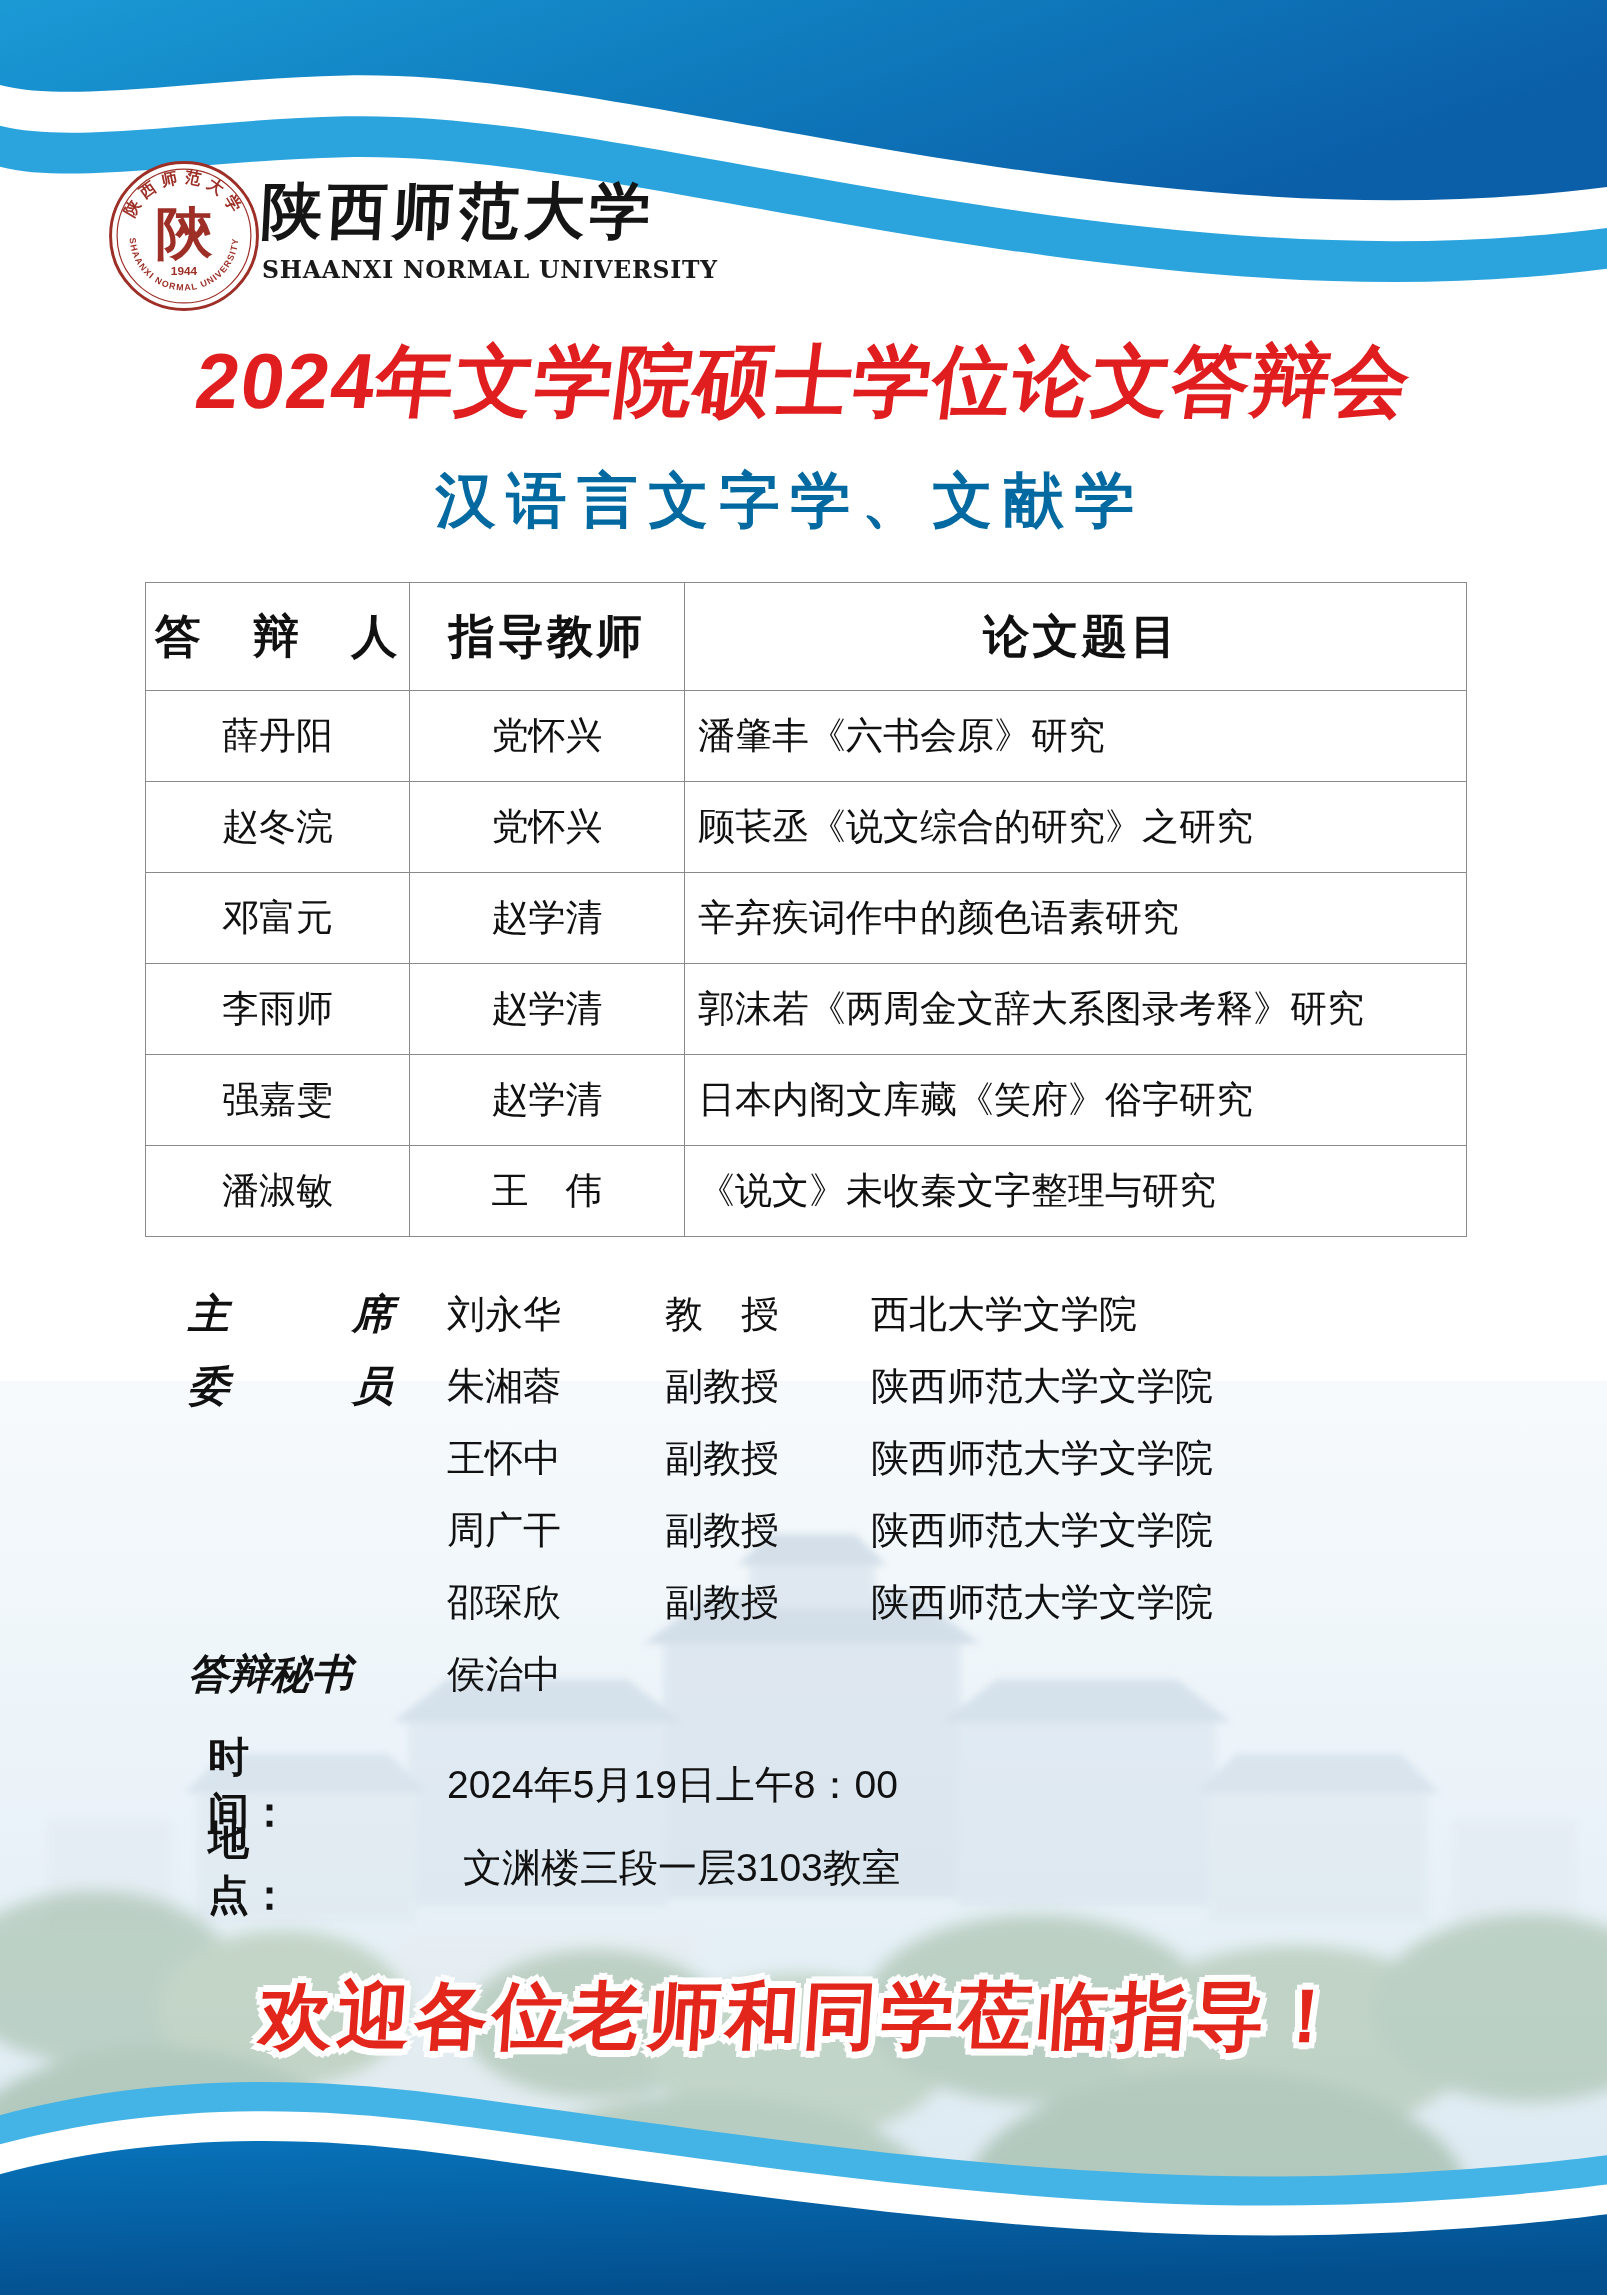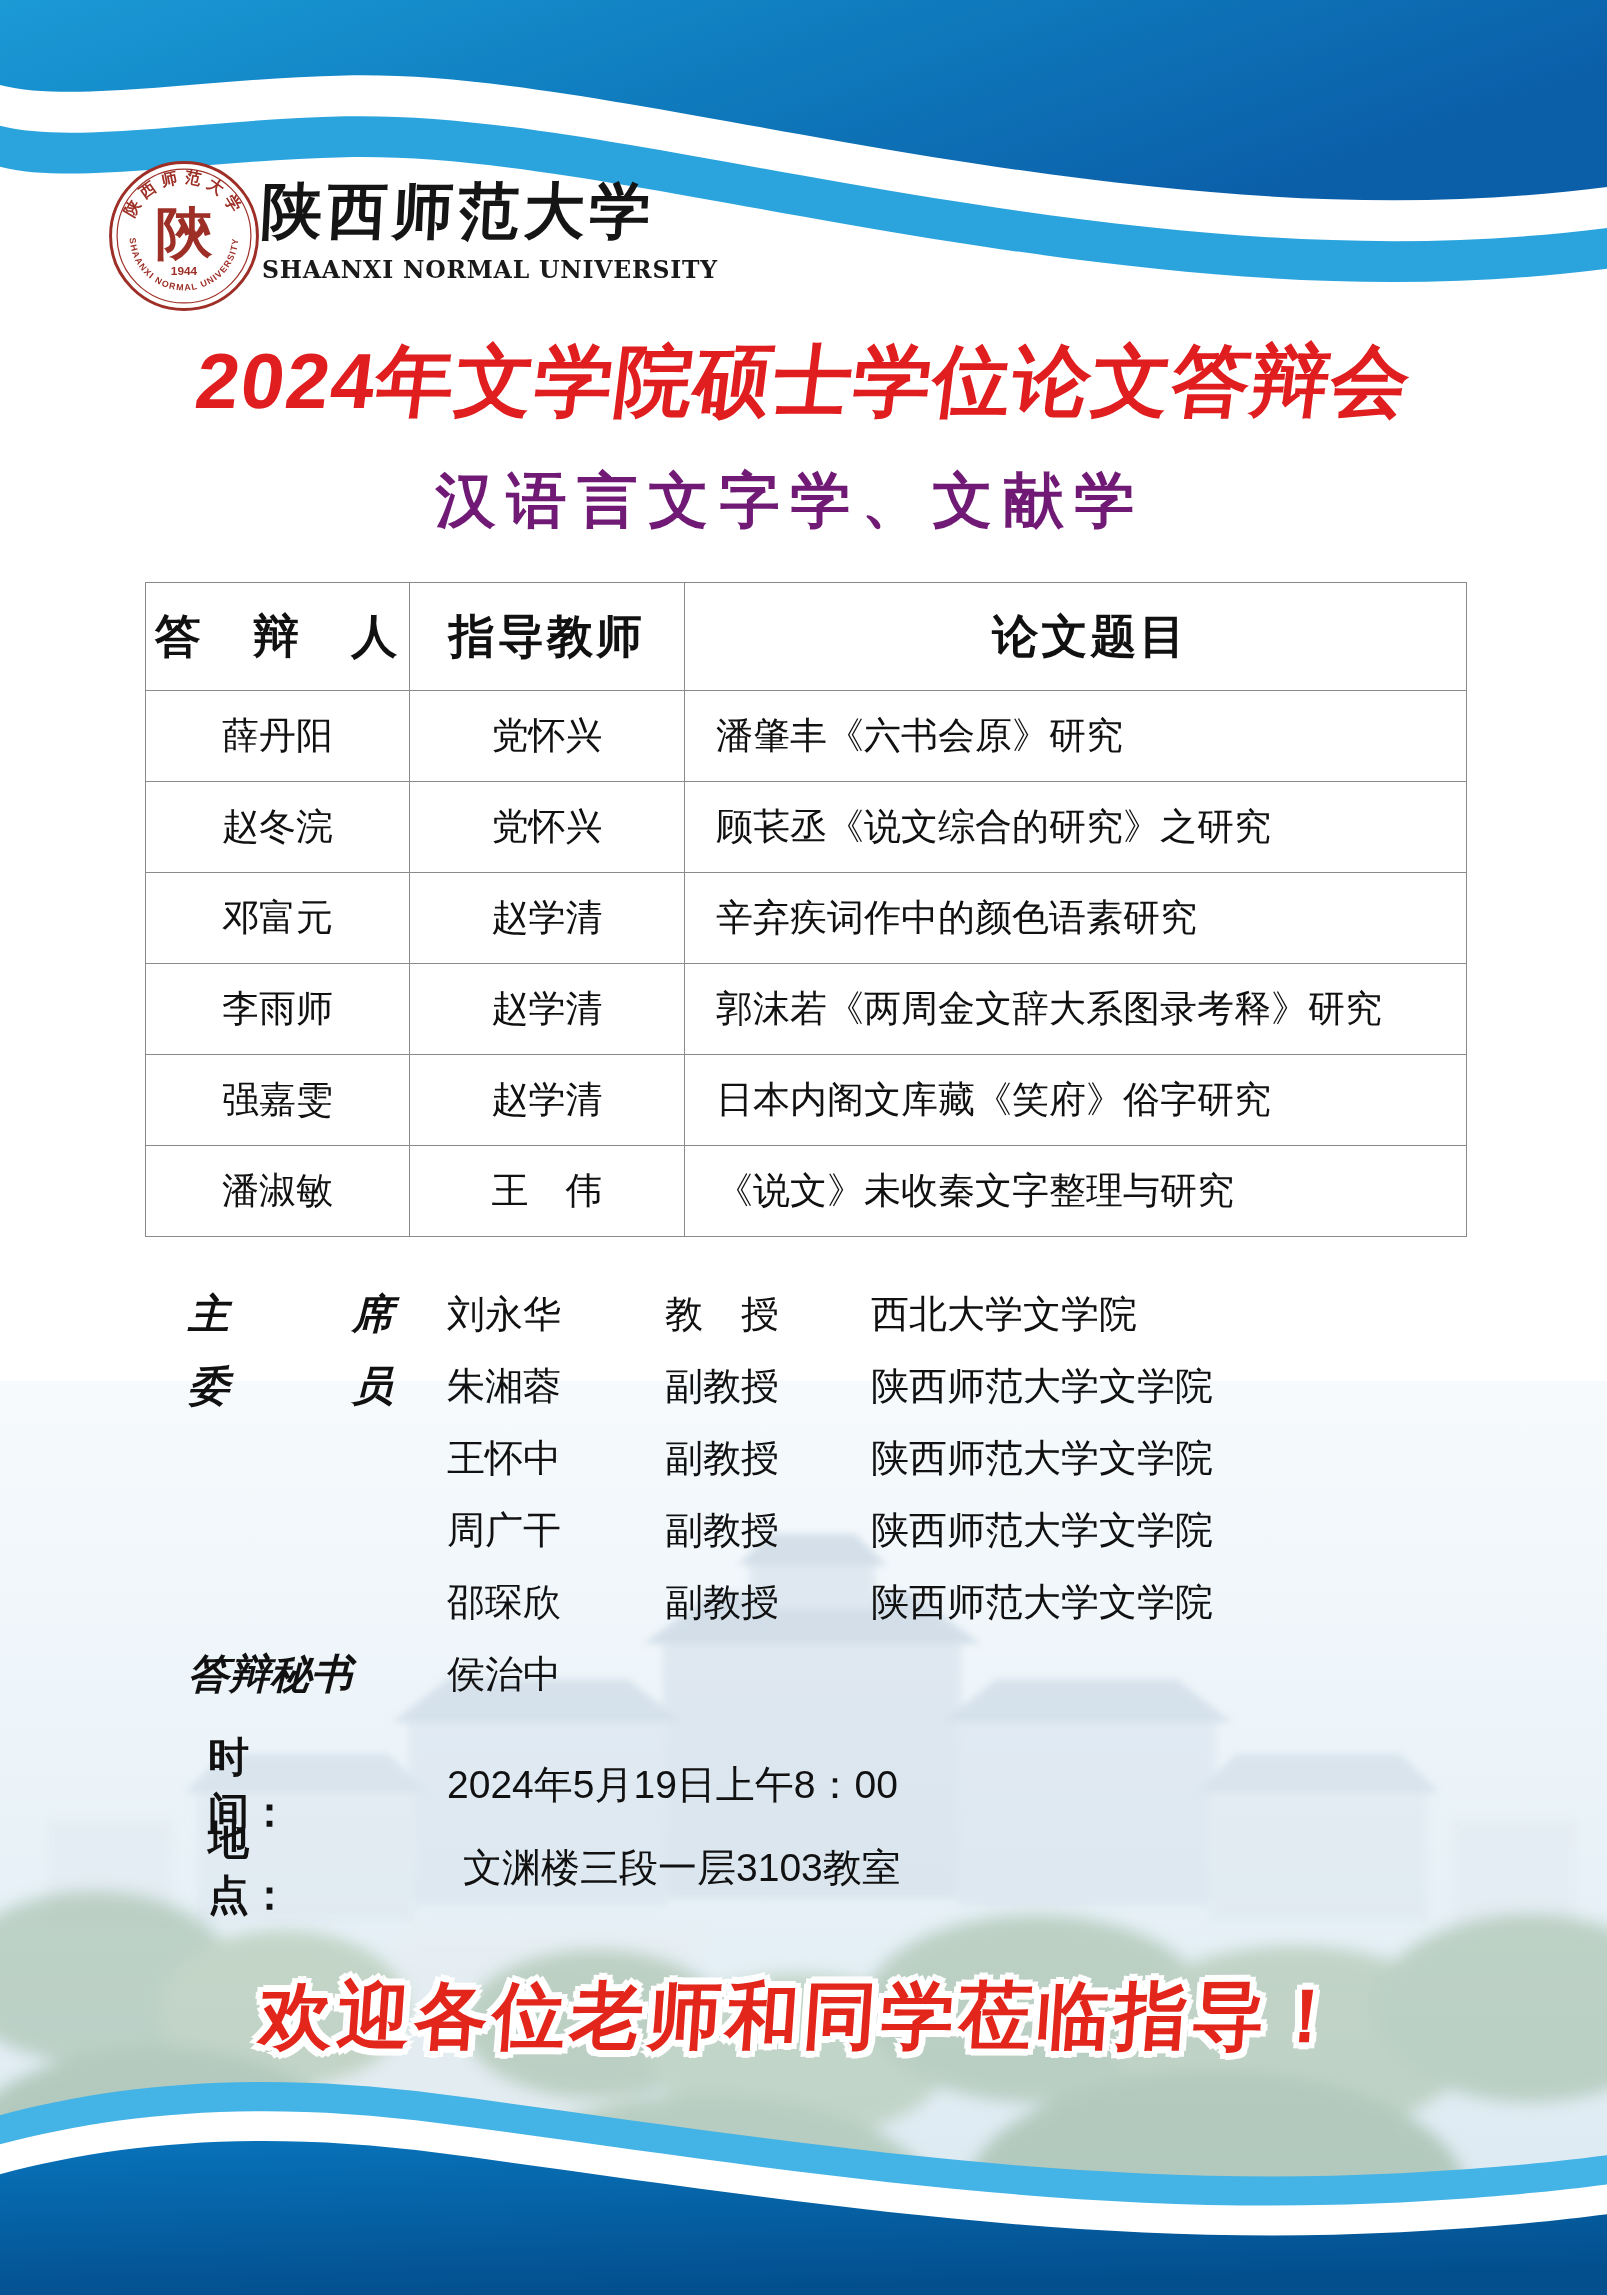--- a/index.html
+++ b/index.html
@@ -28,36 +28,36 @@
 
   
   .main-title{
     top:330px;left:0;width:1607px;text-align:center;
     font-size:78px;font-weight:900;color:#e01e1f;letter-spacing:1.6px;
     transform:skewX(-7deg);white-space:nowrap;
   }
   .sub-title{
     top:461px;left:0;width:1581px;text-align:center;
     font-family:"DejaVu Serif","Liberation Serif",serif;
-    font-size:60px;font-weight:900;color:#701a75;letter-spacing:11px;white-space:nowrap;
+    font-size:60px;font-weight:900;color:#0369a1;letter-spacing:11px;white-space:nowrap;
   }
 
   
   .def-table{
     position:absolute;top:582px;left:145px;width:1322px;
     border-collapse:collapse;table-layout:fixed;
   }
   .def-table th,.def-table td{
     border:1.6px solid #8a8a8a;vertical-align:middle;background:#ffffff;
   }
   .def-table th{height:105px;font-size:46px;font-weight:bold;text-align:center;letter-spacing:3.1px;}
   .def-table td{height:88px;font-size:37px;font-weight:500;}
   .col-name{width:261px;text-align:center;}
   .col-advisor{width:272px;text-align:center;}
-  .col-thesis{text-align:left;padding-left:31px;}
+  .col-thesis{text-align:left;padding-left:13px;}
 
   
   .committee{top:1278px;left:188px;width:1287px;}
   .committee-heading{font-size:42px;font-weight:bold;letter-spacing:1.6px;margin-bottom:44px;}
   .c-row{display:grid;grid-template-columns:259px 218px 206px 1fr;align-items:center;height:72px;}
   .c-label{font-size:41px;font-weight:bold;font-style:italic;}
   .c-name,.c-title,.c-org{font-size:38px;}
 
   .schedule-row{display:grid;grid-template-columns:259px 1fr;align-items:center;height:72px;}
   .sched-time{margin-top:20.4px;}

